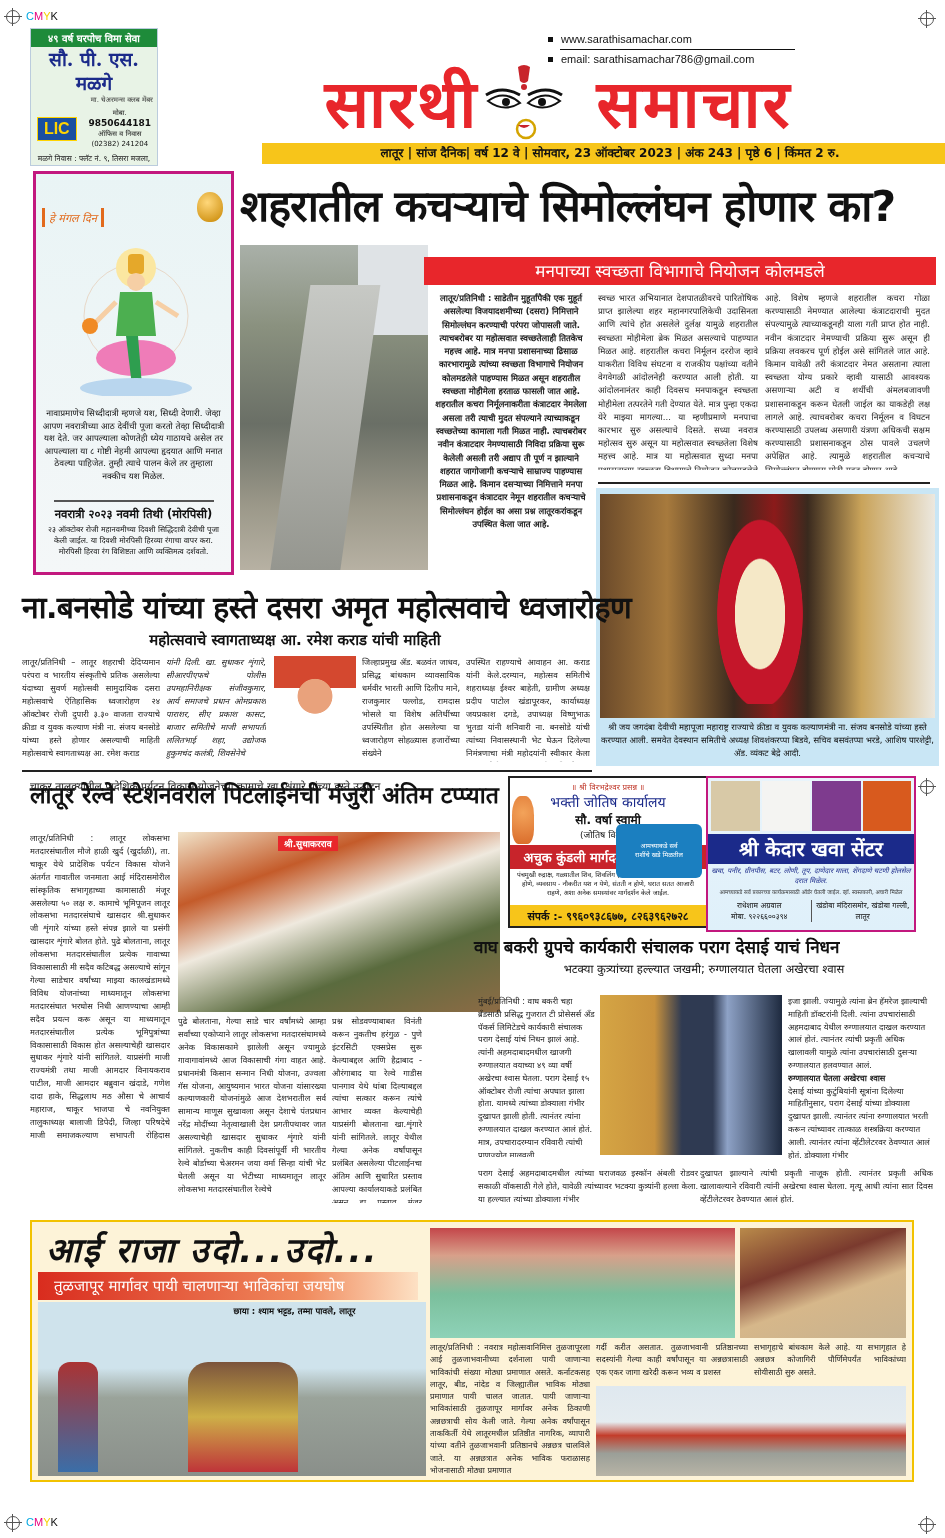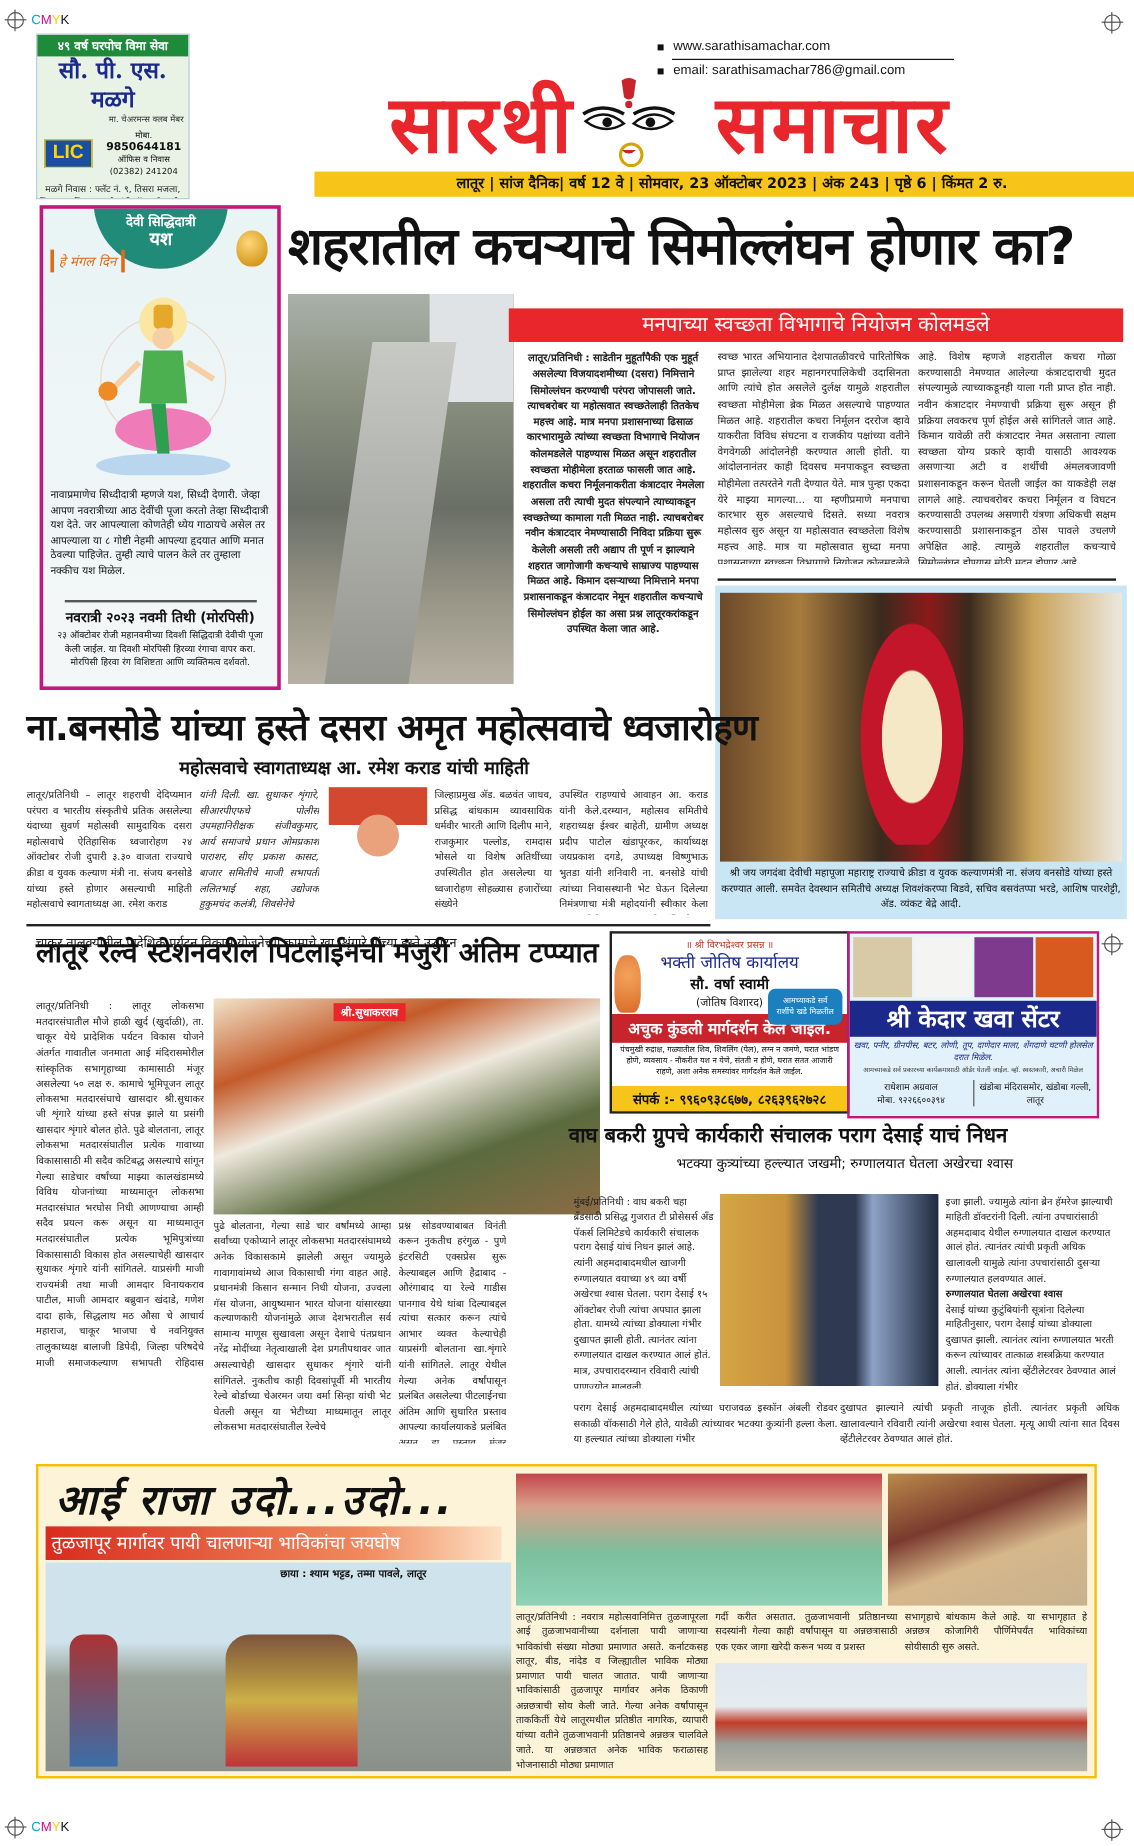--- a/index.html
+++ b/index.html
@@ -25,21 +25,21 @@
   .masthead{left:200px;top:62px;width:690px;height:85px;display:flex;align-items:center;justify-content:center;}
   .masthead .word{color:#e8262b;font-weight:bold;font-size:66px;font-family:"DejaVu Sans",sans-serif;letter-spacing:2px;line-height:80px;margin-left:26px;}
   .goddess{width:80px;height:80px;margin:0 6px;position:relative;}
   .dateline{left:262px;top:143px;width:696px;height:21px;background:#f7c51a;font-size:12px;font-weight:bold;text-align:center;line-height:21px;}
   
   .devi{left:33px;top:171px;width:195px;height:398px;border:3px solid #c2187e;background:linear-gradient(#e9f4f5,#f4f7f8);overflow:hidden;}
   .devi .tealcap{position:absolute;left:42px;top:-40px;width:112px;height:90px;border-radius:0 0 60px 60px;background:#1f8b78;color:#fff;font-weight:bold;text-align:center;padding-top:44px;box-sizing:border-box;font-size:11px;line-height:14px;}
   .devi .tealcap b{font-size:15px;display:block;}
   .kalash{position:absolute;right:8px;top:18px;width:26px;height:30px;border-radius:50% 50% 45% 45%;background:radial-gradient(circle at 40% 35%,#ffd77a,#c78500);}
   .devi .figure{position:absolute;left:40px;top:72px;width:120px;height:150px;}
-  .devi .body-text{position:absolute;left:6px;top:233px;width:183px;font-size:8.6px;line-height:12.6px;text-align:left;}
+  .devi .body-text{position:absolute;left:6px;top:233px;width:183px;font-size:8.6px;line-height:12.6px;text-align:center;}
   .devi .sep{position:absolute;left:18px;top:326px;width:160px;height:2px;background:#555;}
   .devi .subhead{position:absolute;left:0;top:332px;width:195px;text-align:center;font-size:11.5px;font-weight:bold;}
   .devi .foot{position:absolute;left:6px;top:350px;width:183px;font-size:7.6px;line-height:11px;text-align:center;}
   
   .lead-head{left:240px;top:178px;width:700px;font-size:43px;font-weight:bold;letter-spacing:-1px;line-height:56px;white-space:nowrap;}
   .lead-photo{left:240px;top:245px;width:188px;height:325px;background:linear-gradient(180deg,#a9b0a8 0%,#8a917f 25%,#6a6f66 55%,#9b9889 80%,#b7b1a3 100%);overflow:hidden;}
   .lead-photo .bldg{position:absolute;right:0;top:0;width:70px;height:90px;background:#dfe3e6;}
   .lead-photo .road{position:absolute;left:50px;top:40px;width:70px;height:290px;background:linear-gradient(#c7c9c5,#94958e);transform:skewX(-8deg);}
   .redbar{left:424px;top:257px;width:512px;height:28px;background:#e8262b;color:#fff;text-align:center;font-size:17px;line-height:28px;}
   .col{position:absolute;font-size:8.5px;line-height:13.2px;text-align:justify;color:#222;overflow:hidden;}
@@ -54,35 +54,35 @@
   .person-photo{background:radial-gradient(circle at 50% 38%,#e9a27c 0 22%,transparent 23%),linear-gradient(#d4482f 0 30%,#fff 30%);}
   
   .astro{left:508px;top:776px;width:196px;height:148px;border:2px solid #222;background:#fff;overflow:hidden;text-align:center;}
   .astro .l1{font-size:8px;color:#c0392b;margin-top:3px;}
   .astro .l2{font-size:14px;color:#1b2a8a;}
   .astro .l3{font-size:12px;font-weight:bold;}
   .astro .l4{font-size:9px;}
   .astro .red{background:#c8242b;color:#fff;font-size:13px;font-weight:bold;padding:3px 0;margin-top:4px;}
   .astro .small{font-size:6.6px;line-height:9px;padding:2px 4px;text-align:center;}
   .astro .yel{background:#f7c51a;font-size:11px;font-weight:bold;padding:3px 0;position:absolute;bottom:0;left:0;right:0;}
-  .astro .badge{position:absolute;right:4px;top:46px;width:50px;background:#1b7fc0;color:#fff;font-size:6.5px;line-height:9px;border-radius:6px;padding:6px;}
+  .astro .badge{position:absolute;right:4px;top:46px;width:50px;background:#1b7fc0;color:#fff;font-size:6.5px;line-height:9px;border-radius:6px;padding:18px;}
   .ganesh{position:absolute;left:2px;top:18px;width:22px;height:48px;border-radius:40% 40% 30% 30%;background:radial-gradient(circle at 50% 35%,#f3a35a,#d96b2a);}
   .khava{left:706px;top:776px;width:206px;height:152px;border:2px solid #c2187e;background:linear-gradient(#e9f4fb,#dff0fa);overflow:hidden;text-align:center;}
   .khava .imgs{display:flex;gap:2px;padding:3px;height:50px;}
   .khava .imgs div{flex:1;}
   .khava .banner{background:#1b2a8a;color:#fff;font-size:20px;font-weight:bold;line-height:30px;}
   .khava .desc{font-size:7px;line-height:10px;padding:2px;color:#1b2a8a;font-style:italic;}
   .khava .tiny{font-size:5.5px;color:#333;line-height:8px;}
   .khava .bottom{display:flex;font-size:7.5px;line-height:11px;margin-top:4px;}
   .khava .bottom div{flex:1;}
   .khava .bottom div:first-child{border-right:1px solid #555;}
   
   .aai{left:30px;top:1220px;width:880px;height:258px;border:2px solid #f2c200;background:#fdf3d8;}
   .aai-title{position:absolute;left:14px;top:4px;font-size:34px;font-weight:bold;font-style:italic;letter-spacing:2px;}
-  .aai-bar{position:absolute;left:6px;top:50px;width:380px;height:28px;background:linear-gradient(90deg,#d92c1e,#f08a5d 70%,#fde1c4);color:#fff;font-size:15px;line-height:28px;padding-left:5px;box-sizing:border-box;}
+  .aai-bar{position:absolute;left:6px;top:50px;width:380px;height:28px;background:linear-gradient(90deg,#d92c1e,#f08a5d 70%,#fde1c4);color:#fff;font-size:15px;line-height:28px;padding-left:16px;box-sizing:border-box;}
   .aai-credit{position:absolute;left:140px;top:83px;width:245px;font-size:8.5px;text-align:center;font-weight:bold;}
   .aai-photo{position:absolute;left:6px;top:80px;width:388px;height:174px;background:linear-gradient(180deg,#cfe3ec 0%,#cfe3ec 38%,#9aa39a 55%,#8a8f8a 100%);overflow:hidden;}
   .photo-crowd{background:linear-gradient(180deg,#c4464a 0%,#d8a08a 25%,#7bbf9c 60%,#8ed2b8 100%);}
   .photo-women{background:linear-gradient(160deg,#b98a4a 0%,#7a3a2e 35%,#d6b78a 60%,#c7b28f 100%);}
   .photo-hall{background:linear-gradient(180deg,#dfe8ef 0%,#e5ecf0 40%,#c33d2b 55%,#9b9f98 75%,#b8b4a6 100%);}
 </style>
 </head>
 <body>
 
 <div class="abs cmyk" style="left:6px;top:10px">
@@ -130,24 +130,20 @@
     <path d="M2 30 Q18 20 36 30" fill="none" stroke="#111" stroke-width="3"></path>
     <path d="M44 30 Q62 20 78 30" fill="none" stroke="#111" stroke-width="3"></path>
     <circle cx="42" cy="64" r="9" fill="none" stroke="#d4a400" stroke-width="2.5"></circle>
     <path d="M34 60 Q40 66 46 60" fill="#c8242b"></path>
   </svg>
   <span class="word">समाचार</span>
 </div>
 <div class="abs dateline">लातूर | सांज दैनिक| वर्ष 12 वे | सोमवार, 23 ऑक्टोबर 2023 | अंक 243 | पृष्ठे 6 | किंमत 2 रु.</div>
 
 <div class="abs devi">
-  <div class="tealcap">
-    <span>देवी सिद्धिदात्री</span>
-    <b>यश</b>
-  </div>
   <div class="kalash"></div>
   <div class="abs" style="left:6px;top:34px;color:#e26a1c;font-style:italic;font-size:11px;border-left:3px solid #e26a1c;border-right:3px solid #e26a1c;padding:2px 4px;">हे मंगल दिन</div>
   <svg class="figure" viewBox="0 0 120 150">
     <circle cx="60" cy="70" r="52" fill="none" stroke="#e8d8c8" stroke-width="1"></circle>
     <circle cx="60" cy="22" r="20" fill="#fbe7a1"></circle>
     <rect x="52" y="8" width="16" height="20" rx="4" fill="#e5a82a"></rect>
     <circle cx="60" cy="36" r="9" fill="#f6cfa5"></circle>
     <path d="M44 46 L76 46 L80 90 L40 90Z" fill="#4caf50"></path>
     <path d="M40 56 L18 78 M80 56 L102 70" stroke="#f6cfa5" stroke-width="5"></path>
     <circle cx="14" cy="80" r="8" fill="#f08a24"></circle>

